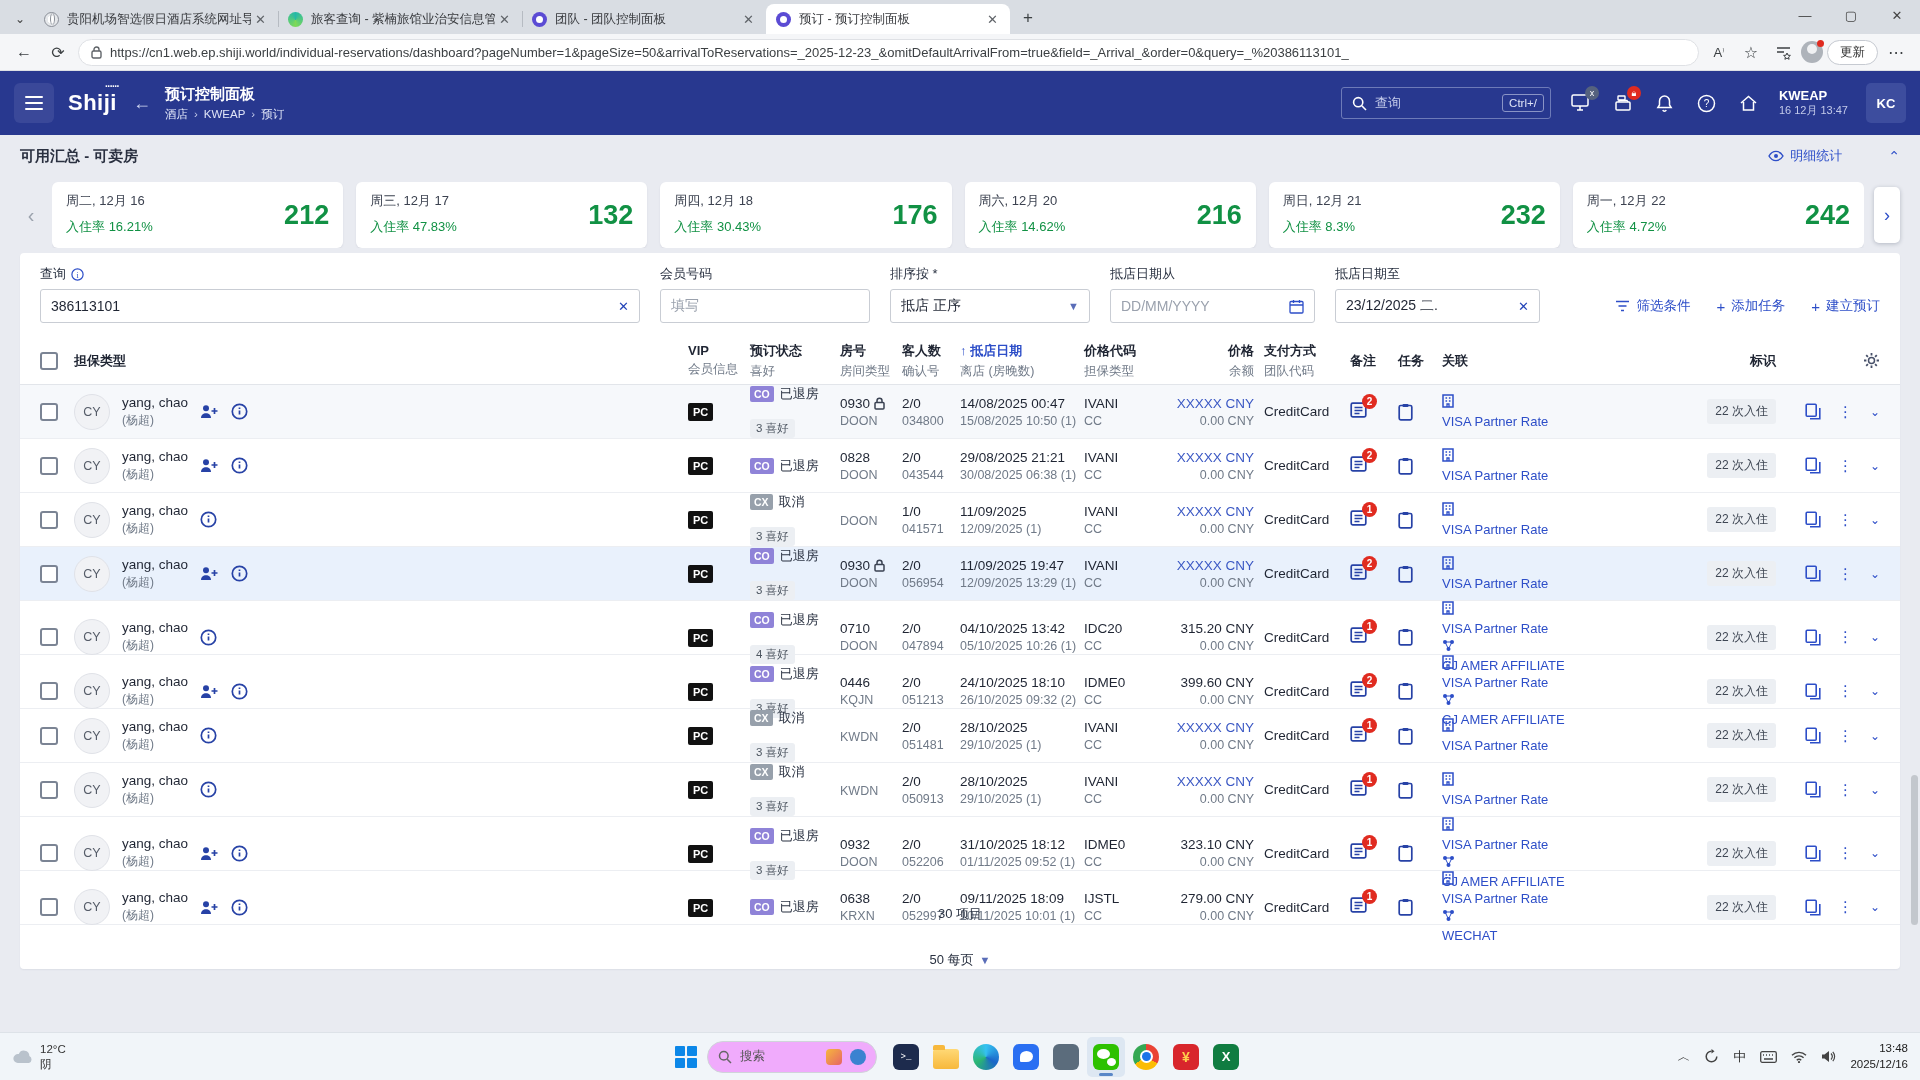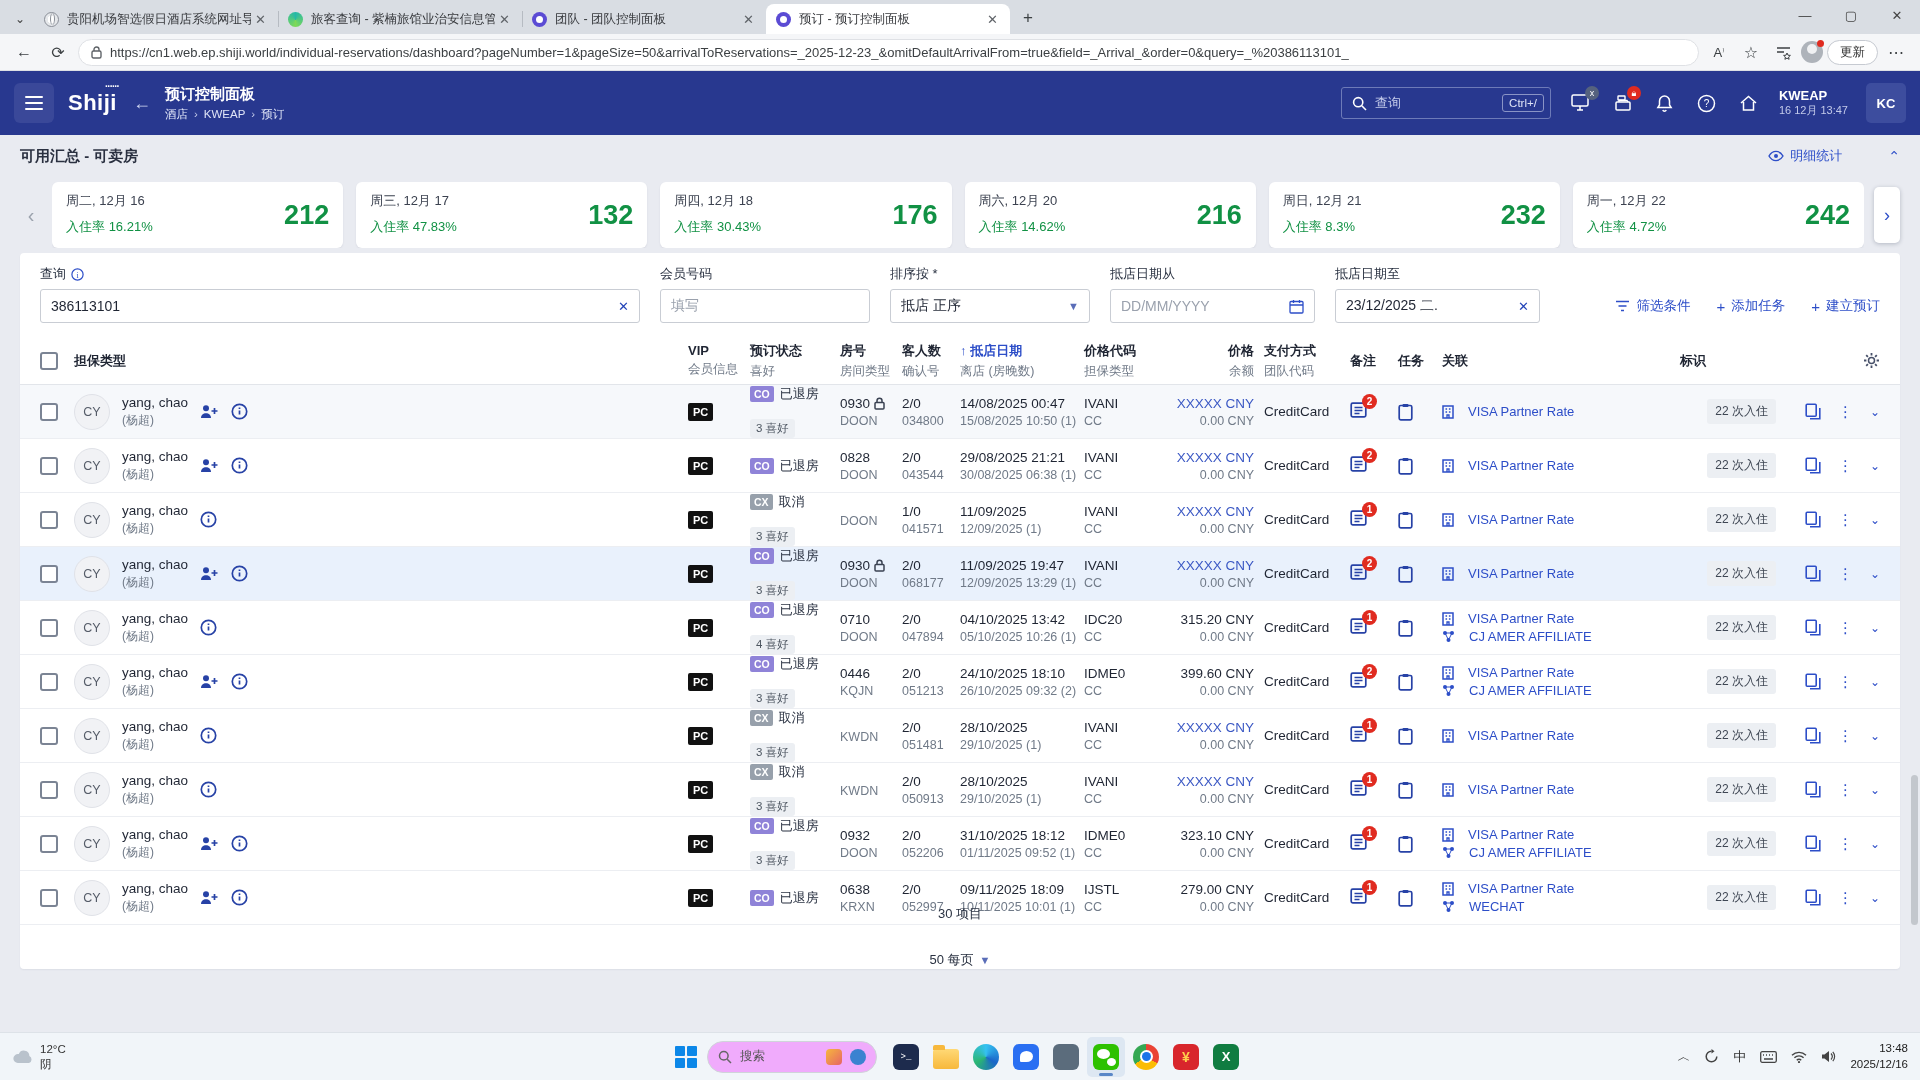--- a/index.html
+++ b/index.html
@@ -108,21 +108,21 @@
   .stext { font-size:13px; color:#2a3242; }
   .prefs { display:inline-block; background:#eceff3; color:#4c5560; font-size:11.5px; padding:2px 6px; border-radius:3px; margin-top:16px;text-align:right; }
   .cell .c1 { font-size:13.5px; color:#1f2533; white-space:nowrap; display:flex; align-items:center; gap:4px; }
   .cell .c2 { font-size:12.5px; color:#707a88; margin-top:3px; white-space:nowrap; }
   .pricecell { text-align:right; }
   .pricecell .c1 { justify-content:flex-end; }
   .price-main.masked { color:#3b58c4; }
   .iconbtn { position:relative; display:inline-flex; }
   .redbadge { position:absolute; top:-7px; right:-8px; min-width:15px; height:15px; border-radius:8px; background:#e02b20; color:#fff; font-size:10px; font-weight:bold; display:flex; align-items:center; justify-content:center; padding:0 3px; }
   .links { display:flex; flex-direction:column; gap:3px; }
-  .linkrow { display:flex; align-items:center; gap:14px; color:#2d4ec8; font-size:13px; white-space:nowrap; }
+  .linkrow { display:flex; gap:6px; color:#2d4ec8; font-size:13px; white-space:nowrap;flex-direction:column; }
   .tagcell { text-align:right; }
   .tagpill { display:inline-block; background:#eceff3; color:#3f4754; font-size:12px; padding:4px 8px; border-radius:3px; white-space:nowrap; }
   .actions { display:flex; justify-content:flex-end; gap:17px; align-items:center; color:#2d4ec8; }
   .kebab { font-size:15px; color:#2d4ec8; letter-spacing:0; }
   .rowchev { color:#2d4ec8; font-size:12px; }
   .gearwrap { display:flex; justify-content:flex-end; }
 
   .pagination { height:44px; display:flex; align-items:center; justify-content:flex-end; gap:28px; padding:0 24px;flex-direction:column; }
   .pg-items { font-size:13px; color:#2a3242; }
   .pg-size { font-size:13px; color:#2a3242; display:flex; gap:6px; align-items:center; }
@@ -465,21 +465,21 @@
           </div>
         <div class="th">
             <div class="l1">备注</div>
           </div>
         <div class="th">
             <div class="l1">任务</div>
           </div>
         <div class="th">
             <div class="l1">关联</div>
           </div>
-        <div class="th" style="text-align:left;">
+        <div class="th" style="text-align:right;">
             <div class="l1">标识</div>
           </div>
         <div class="gearwrap">
           <svg width="17" height="17" viewBox="0 0 17 17">
               <circle cx="8.5" cy="8.5" r="3" fill="none" stroke="#475069" stroke-width="1.5"></circle>
               <g stroke="#475069" stroke-width="1.8">
                 <path d="M8.5 1v2.4M8.5 13.6V16M1 8.5h2.4M13.6 8.5H16M3.2 3.2l1.7 1.7M12.1 12.1l1.7 1.7M13.8 3.2l-1.7 1.7M4.9 12.1l-1.7 1.7"></path>
               </g>
             </svg>
         </div>
@@ -779,21 +779,21 @@
                 <span>0930</span>
         <svg width="11" height="13" viewBox="0 0 11 13">
                   <rect x="1" y="5.5" width="9" height="6.5" rx="1" fill="none" stroke="#3a4252" stroke-width="1.5"></rect>
                   <path d="M3 5.5V3.8a2.5 2.5 0 0 1 5 0v1.7" fill="none" stroke="#3a4252" stroke-width="1.5"></path>
                 </svg>
       </div>
       <div class="c2">DOON</div>
     </div>
     <div class="cell">
       <div class="c1">2/0</div>
-      <div class="c2">068177</div>
+      <div class="c2">056954</div>
     </div>
     <div class="cell">
       <div class="c1">11/09/2025 19:47</div>
       <div class="c2">12/09/2025 13:29 (1)</div>
     </div>
     <div class="cell">
       <div class="c1">IVANI</div>
       <div class="c2">CC</div>
     </div>
     <div class="cell pricecell">

